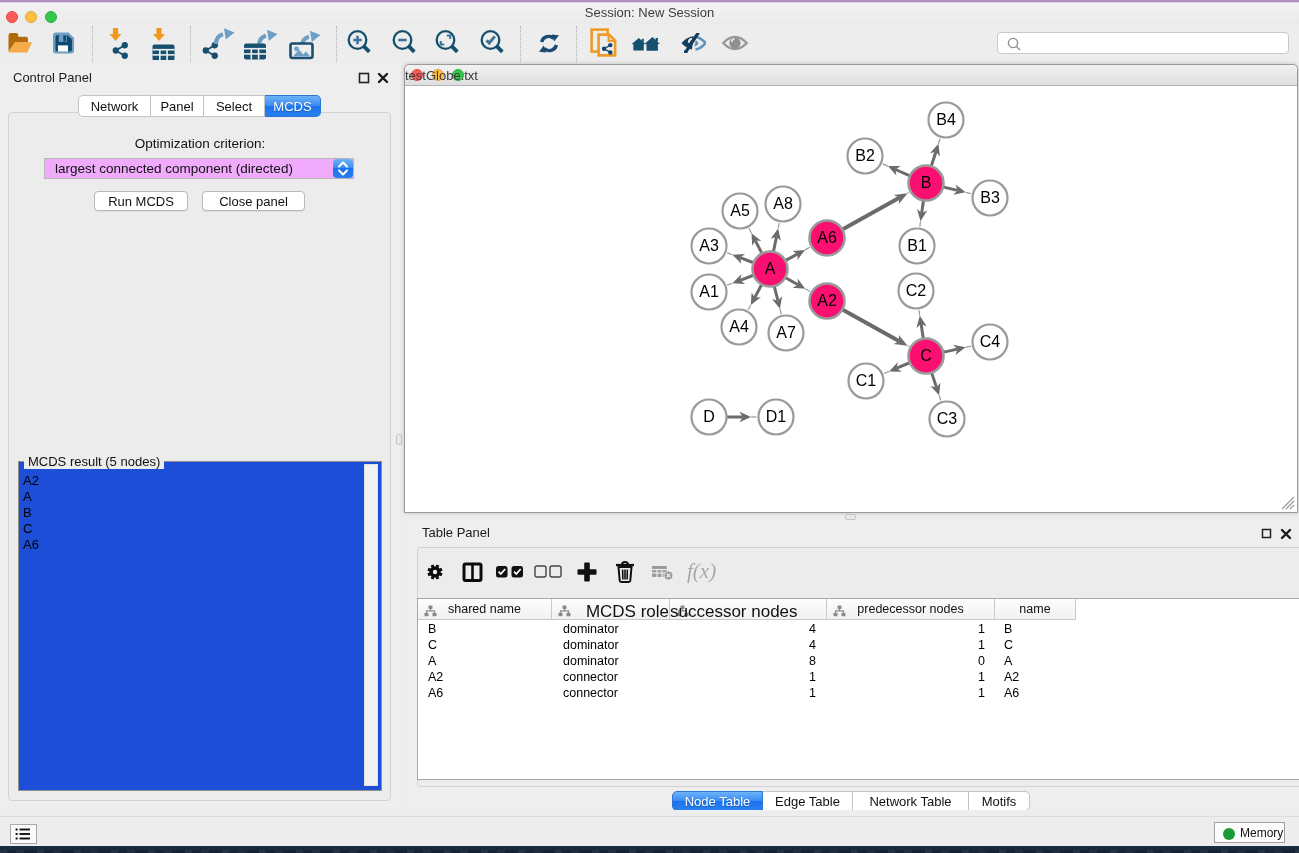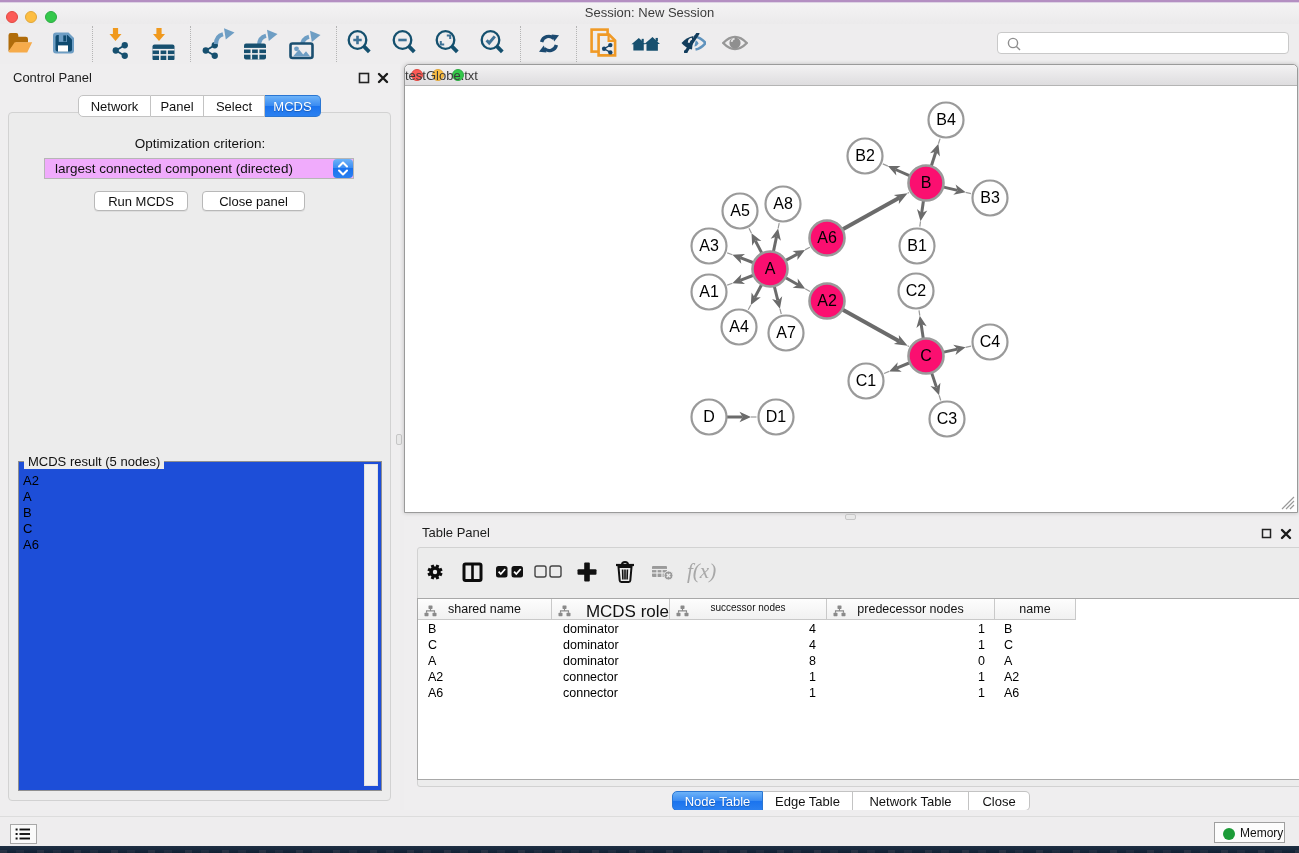--- a/index.html
+++ b/index.html
@@ -407,21 +407,21 @@
         <div style="position:absolute;left:6px;top:4px"><svg width="13" height="12" viewBox="0 0 13 12">
             <g fill="#8a8a8a">
               <rect x="4.5" y="0.5" width="4" height="3.4" rx="0.6"></rect>
               <rect x="0.5" y="7.8" width="4" height="3.4" rx="0.6"></rect>
               <rect x="8.5" y="7.8" width="4" height="3.4" rx="0.6"></rect>
             </g>
             <g stroke="#8a8a8a" stroke-width="1.1" fill="none">
               <path d="M6.5 3.9 v2 M2.5 7.8 v-1.9 h8 v1.9"></path>
             </g>
           </svg></div>
-        <div style="position:absolute;left:0;top:3px;width:100%;text-align:center;font-size:10px;color:#111">successor nodes</div>
+        <div style="position:absolute;left:0;top:3px;width:100%;font-size:17px;color:#111">successor nodes</div>
       </div>
 <div style="position:absolute;left:409px;top:0;width:168px;height:21px;background:linear-gradient(#fdfdfd,#f1f1f1);border-right:1px solid #c9c9c9;border-bottom:1px solid #c9c9c9">
         <div style="position:absolute;left:6px;top:4px"><svg width="13" height="12" viewBox="0 0 13 12">
             <g fill="#8a8a8a">
               <rect x="4.5" y="0.5" width="4" height="3.4" rx="0.6"></rect>
               <rect x="0.5" y="7.8" width="4" height="3.4" rx="0.6"></rect>
               <rect x="8.5" y="7.8" width="4" height="3.4" rx="0.6"></rect>
             </g>
             <g stroke="#8a8a8a" stroke-width="1.1" fill="none">
               <path d="M6.5 3.9 v2 M2.5 7.8 v-1.9 h8 v1.9"></path>
@@ -453,21 +453,21 @@
 <div style="position:absolute;left:252px;top:71px;width:146px;text-align:right;font-size:12.5px;color:#000">1</div>
 <div style="position:absolute;left:409px;top:71px;width:158px;text-align:right;font-size:12.5px;color:#000">1</div>
 <div style="position:absolute;left:586px;top:71px;font-size:12.5px;color:#000">A2</div>
 <div style="position:absolute;left:10px;top:87px;font-size:12.5px;color:#000">A6</div>
 <div style="position:absolute;left:145px;top:87px;font-size:12.5px;color:#000">connector</div>
 <div style="position:absolute;left:252px;top:87px;width:146px;text-align:right;font-size:12.5px;color:#000">1</div>
 <div style="position:absolute;left:409px;top:87px;width:158px;text-align:right;font-size:12.5px;color:#000">1</div>
 <div style="position:absolute;left:586px;top:87px;font-size:12.5px;color:#000">A6</div>
     </div>
 <div class="abs" style="left:268px;top:271px;height:20px">
-<span class="tab first sel" style="width:91px;height:20px;line-height:19px">Node Table</span><span class="tab" style="width:90px;height:20px;line-height:19px">Edge Table</span><span class="tab" style="width:116px;height:20px;line-height:19px">Network Table</span><span class="tab last" style="width:61px;height:20px;line-height:19px">Close</span>
+<span class="tab first sel" style="width:91px;height:20px;line-height:19px">Node Table</span><span class="tab" style="width:90px;height:20px;line-height:19px">Edge Table</span><span class="tab" style="width:116px;height:20px;line-height:19px">Network Table</span><span class="tab last" style="width:61px;height:20px;line-height:19px">Motifs</span>
 </div>
 </div>
 <div class="abs" style="left:0;top:810px;width:1299px;height:36px;background:#eeedee">
 <div class="abs" style="left:0;top:6px;width:1299px;height:1px;background:#dcdcdc"></div>
 <div class="abs" style="left:10px;top:14px;width:27px;height:20px;background:#fafafa;border:1px solid #a8a8a8">
 <svg width="25" height="18" style="position:absolute;left:0;top:0">
         <g stroke="#111" stroke-width="1.9">
           <line x1="8.5" y1="4.5" x2="19" y2="4.5"></line>
           <line x1="8.5" y1="9" x2="19" y2="9"></line>
           <line x1="8.5" y1="13.5" x2="19" y2="13.5"></line>

